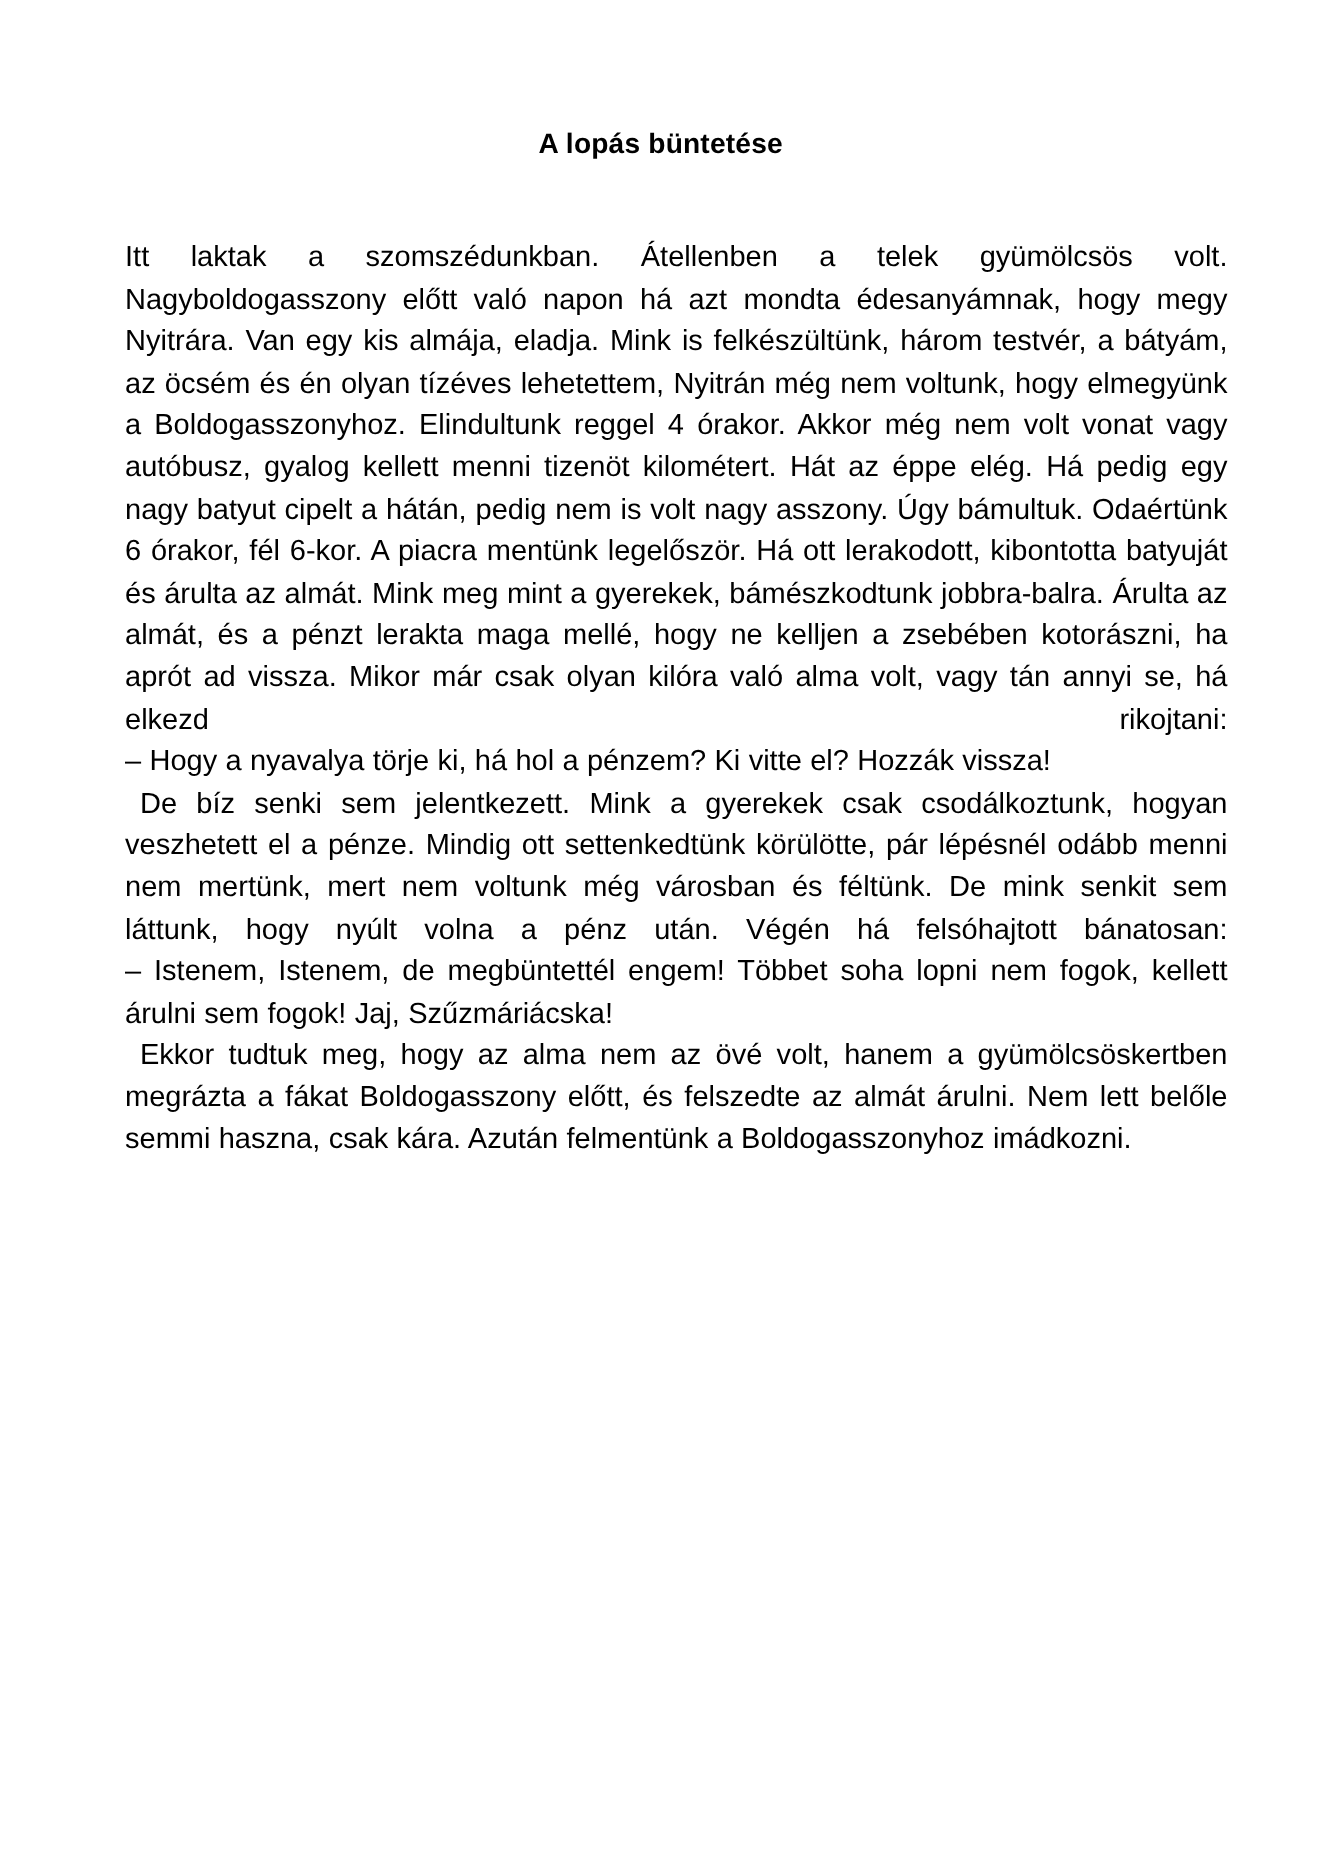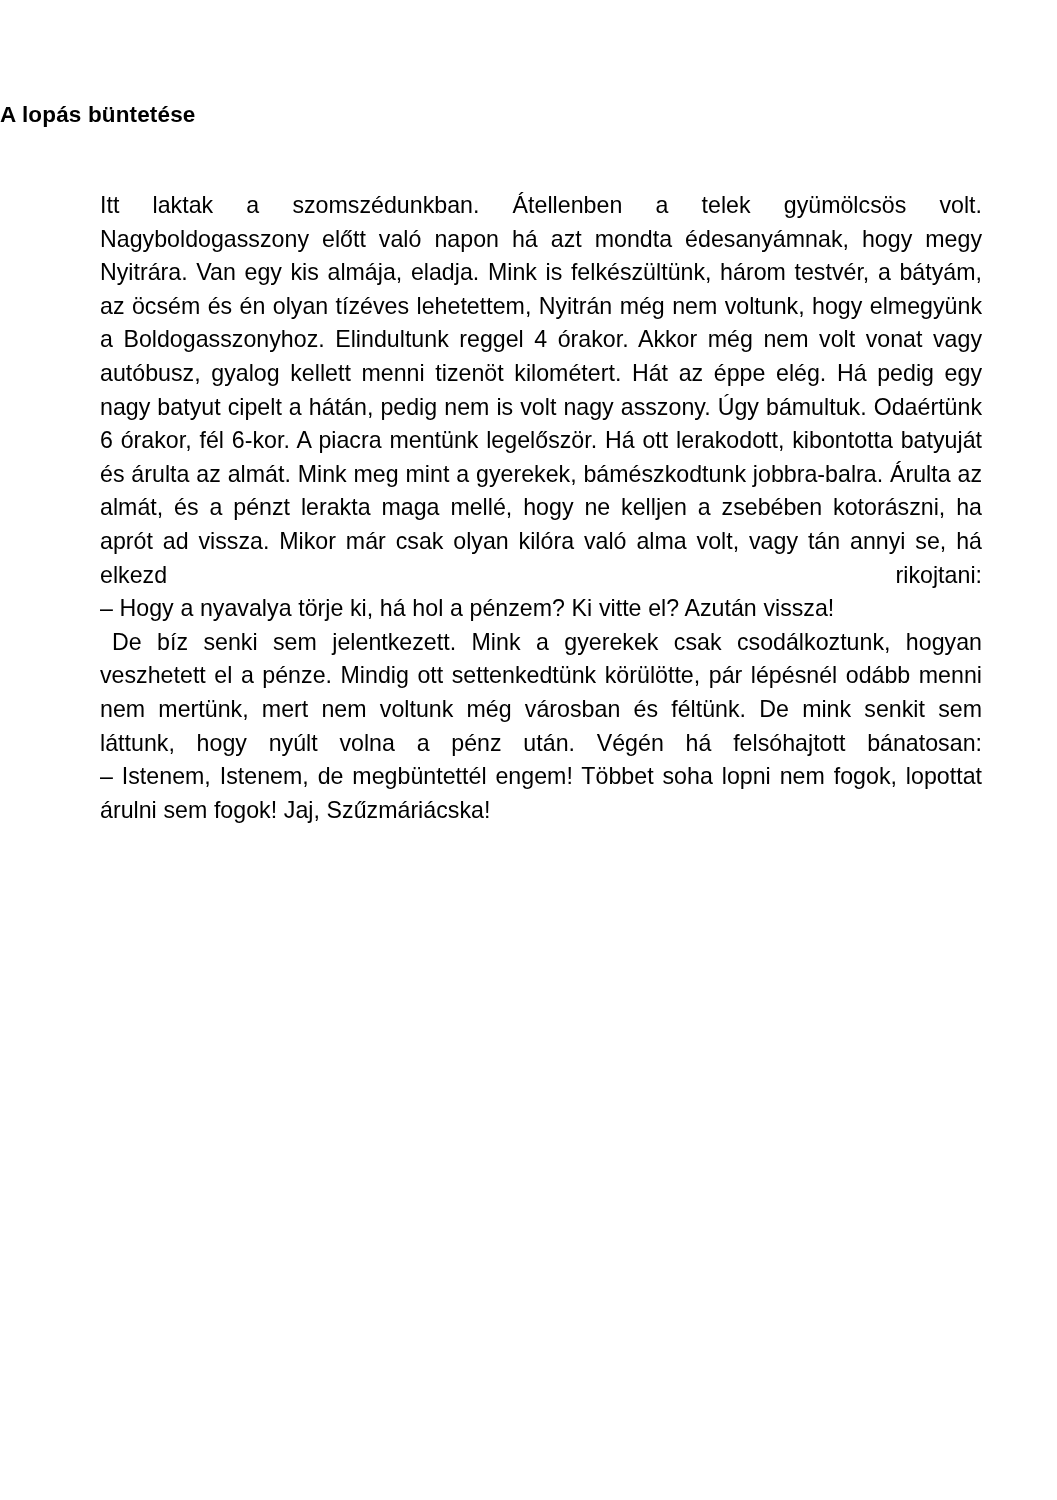--- a/index.html
+++ b/index.html
@@ -21,21 +21,21 @@
     width: 1057px;
     height: 1500px;
     background: #ffffff;
     box-sizing: border-box;
   }
   .doc-title {
     position: absolute;
     left: 0;
     top: 86px;
     width: 1057px;
-    text-align: left;
+    text-align: center;
     font-size: 22.5px;
     font-weight: bold;
     letter-spacing: 0.15px;
     line-height: 1.25;
   }
   .body-block {
     position: absolute;
     left: 88px;
     top: 189px;
     width: 882px;
@@ -69,22 +69,23 @@
 <body>
 
 <div class="page">
 
   <h1 class="doc-title">A lopás büntetése</h1>
 
   <div class="body-block">
 
     <p class="para justify-all">Itt laktak a szomszédunkban. Átellenben a telek gyümölcsös volt. Nagyboldogasszony előtt való napon há azt mondta édesanyámnak, hogy megy Nyitrára. Van egy kis almája, eladja. Mink is felkészültünk, három testvér, a bátyám, az öcsém és én olyan tízéves lehetettem, Nyitrán még nem voltunk, hogy elmegyünk a Boldogasszonyhoz. Elindultunk reggel 4 órakor. Akkor még nem volt vonat vagy autóbusz, gyalog kellett menni tizenöt kilométert. Hát az éppe elég. Há pedig egy nagy batyut cipelt a hátán, pedig nem is volt nagy asszony. Úgy bámultuk. Odaértünk 6 órakor, fél 6-kor. A piacra mentünk legelőször. Há ott lerakodott, kibontotta batyuját és árulta az almát. Mink meg mint a gyerekek, bámészkodtunk jobbra-balra. Árulta az almát, és a pénzt lerakta maga mellé, hogy ne kelljen a zsebében kotorászni, ha aprót ad vissza. Mikor már csak olyan kilóra való alma volt, vagy tán annyi se, há elkezd rikojtani:</p>
 
-    <p class="para dash flush">– Hogy a nyavalya törje ki, há hol a pénzem? Ki vitte el? Azután vissza!</p>
+    <p class="para dash flush">– Hogy a nyavalya törje ki, há hol a pénzem? Ki vitte el? Hozzák vissza!</p>
 
     <p class="para indent justify-all">De bíz senki sem jelentkezett. Mink a gyerekek csak csodálkoztunk, hogyan veszhetett el a pénze. Mindig ott settenkedtünk körülötte, pár lépésnél odább menni nem mertünk, mert nem voltunk még városban és féltünk. De mink senkit sem láttunk, hogy nyúlt volna a pénz után. Végén há felsóhajtott bánatosan:</p>
 
-    <p class="para dash flush">– Istenem, Istenem, de megbüntettél engem! Többet soha lopni nem fogok, lopottat árulni sem fogok! Jaj, Szűzmáriácska!</p>
+    <p class="para dash flush">– Istenem, Istenem, de megbüntettél engem! Többet soha lopni nem fogok, kellett árulni sem fogok! Jaj, Szűzmáriácska!</p>
 
+    <p class="para indent flush">Ekkor tudtuk meg, hogy az alma nem az övé volt, hanem a gyümölcsöskertben megrázta a fákat Boldogasszony előtt, és felszedte az almát árulni. Nem lett belőle semmi haszna, csak kára. Azután felmentünk a Boldogasszonyhoz imádkozni.</p>
 
   </div>
 
 </div>
 
 </body></html>

